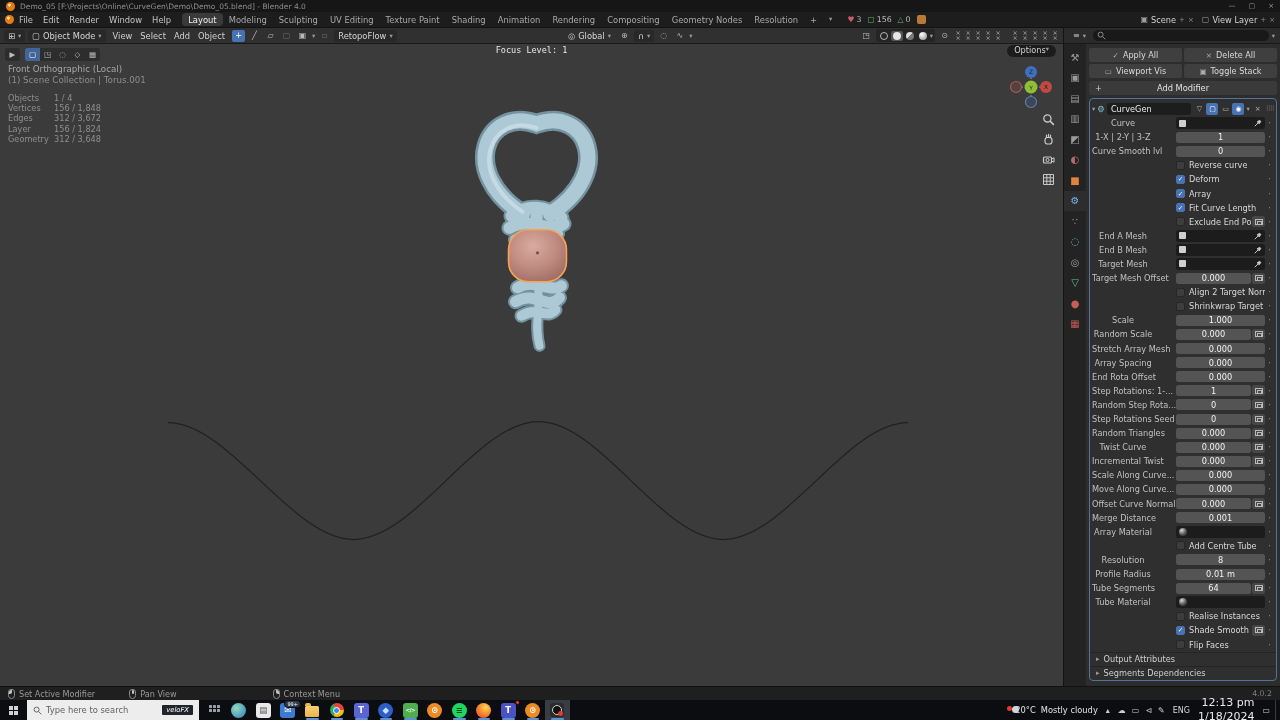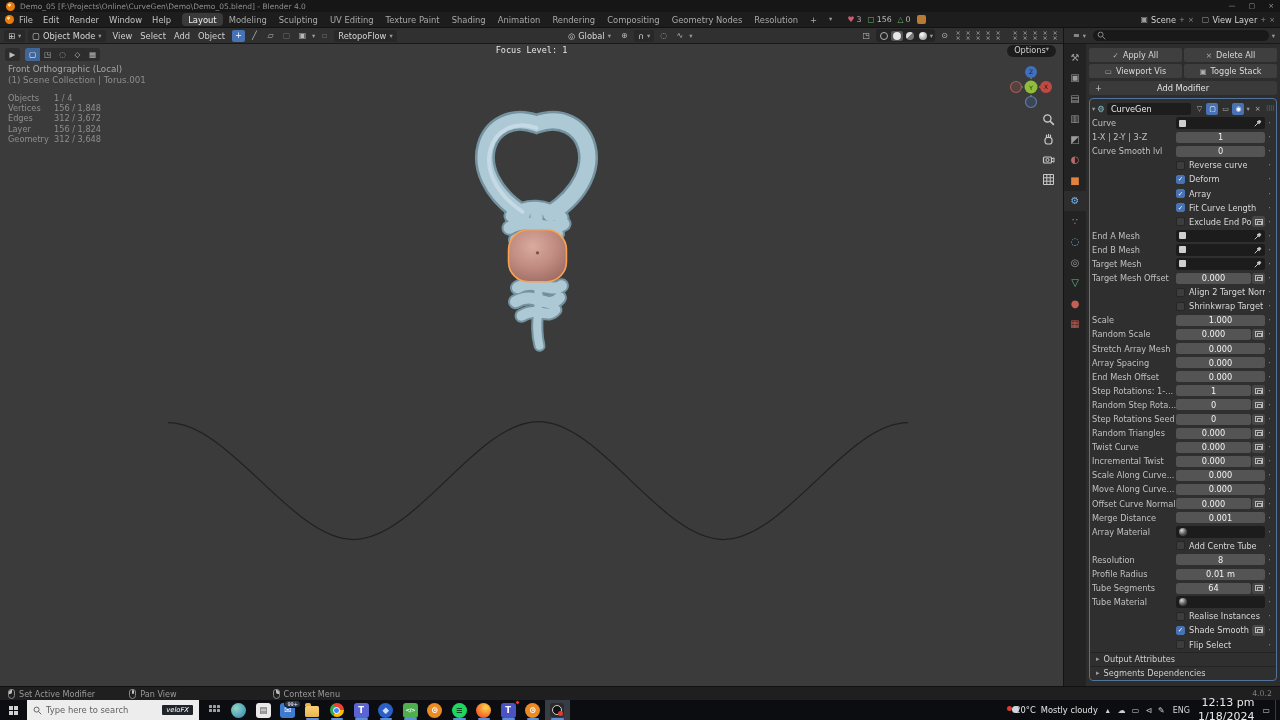--- a/index.html
+++ b/index.html
@@ -75,21 +75,21 @@
   .addmod{height:14px;background:#3a3a3a;border-radius:3px;display:flex;align-items:center;justify-content:center;font-size:8.3px;color:#e2e2e2;margin:3px 0;position:relative}
   .addmod .plus{position:absolute;left:6px;color:#cfcfcf}
   .modbox{border:1px solid #52749c;border-radius:4px;background:#2f2f30;padding:2px 2px 0 2px}
   .modhead{height:15px;display:flex;align-items:center;gap:2px}
   .gnicon{color:#7fc0c8;font-size:8.5px}
   .namepill{flex:1;height:12px;background:#1d1d1d;border-radius:2.5px;display:flex;align-items:center;padding:0 4px;color:#e8e8e8;min-width:0}
   .mtoggle{width:12px;height:12px;display:flex;align-items:center;justify-content:center;font-size:7px;color:#b5b5b5;border-radius:2px;flex:none}
   .mtoggle.on{background:#4772b3;color:#fff}
   .grip{color:#6f6f6f;font-size:7px;letter-spacing:-1px}
   .prow{height:14.1px;display:flex;align-items:center}
-  .plabel{width:84px;text-align:left;padding-right:22px;color:#c0c0c0;white-space:nowrap;overflow:hidden;flex:none}
+  .plabel{width:84px;text-align:center;padding-right:22px;color:#c0c0c0;white-space:nowrap;overflow:hidden;flex:none}
   .pfield{flex:1;display:flex;align-items:center;min-width:0}
   .slider{flex:1;height:11px;background:#545454;border-radius:2.5px;display:flex;align-items:center;justify-content:center;color:#f2f2f2}
   .keybtn{width:13px;height:11px;background:#474747;border-radius:2.5px;margin-left:1px;display:flex;align-items:center;justify-content:center;flex:none}
   .keyic{width:8px;height:6px;border:1px solid #b9b9b9;position:relative}
   .keyic:after{content:'';position:absolute;left:1px;top:1px;width:3px;height:2px;border:1px solid #b9b9b9}
   .objfield{flex:1;height:12px;background:#1c1c1c;border-radius:2.5px;display:flex;align-items:center;padding:0 3px;gap:3px}
   .objic{width:7px;height:7px;background:#cfcfcf;border-radius:1px;flex:none}
   .dropperwrap{margin-left:auto;display:flex}
   .msphere{width:8px;height:8px;border-radius:50%;background:radial-gradient(circle at 35% 30%,#d8d8d8,#555 55%,#1e1e1e);flex:none}
   .pdot{width:9px;text-align:center;color:#8a8a8a;font-size:8.5px;flex:none}
@@ -665,21 +665,21 @@
                 <span class="pdot">·</span>
               </div>
               <div class="prow">
                 <div class="plabel">Array Spacing</div>
                 <div class="pfield">
                   <div class="slider">0.000</div>
                 </div>
                 <span class="pdot">·</span>
               </div>
               <div class="prow">
-                <div class="plabel">End Mesh Offset</div>
+                <div class="plabel">End Rota Offset</div>
                 <div class="pfield">
                   <div class="slider">0.000</div>
                 </div>
                 <span class="pdot">·</span>
               </div>
               <div class="prow">
                 <div class="plabel">Step Rotations: 1-...</div>
                 <div class="pfield">
                   <div class="slider">1</div>
                   <span class="keybtn">
@@ -835,21 +835,21 @@
                   <span class="keybtn" style="margin-left: auto;">
                     <span class="keyic"></span>
                   </span>
                 </div>
                 <span class="pdot">·</span>
               </div>
               <div class="prow">
                 <div class="plabel"></div>
                 <div class="pfield">
                   <span class="cb"></span>
-                  <span class="cblabel">Flip Select</span>
+                  <span class="cblabel">Flip Faces</span>
                 </div>
                 <span class="pdot">·</span>
               </div>
             </div>
       <div class="subpanel">
               <span class="ci">▸</span>
               <span>Output Attributes</span>
             </div>
             <div class="subpanel">
               <span class="ci">▸</span>

